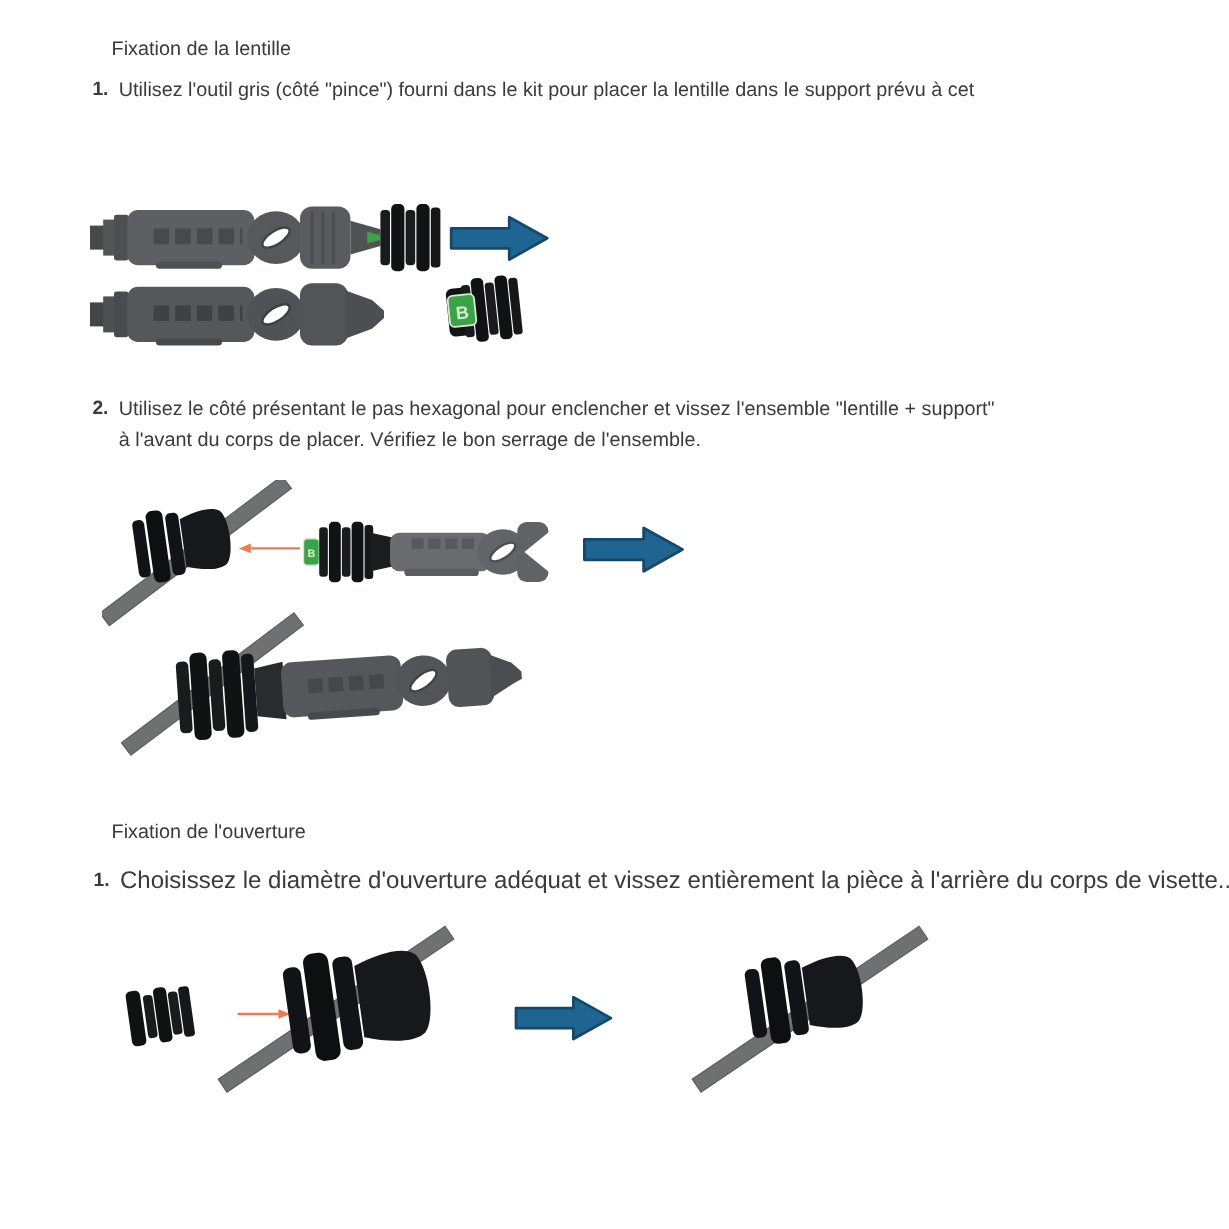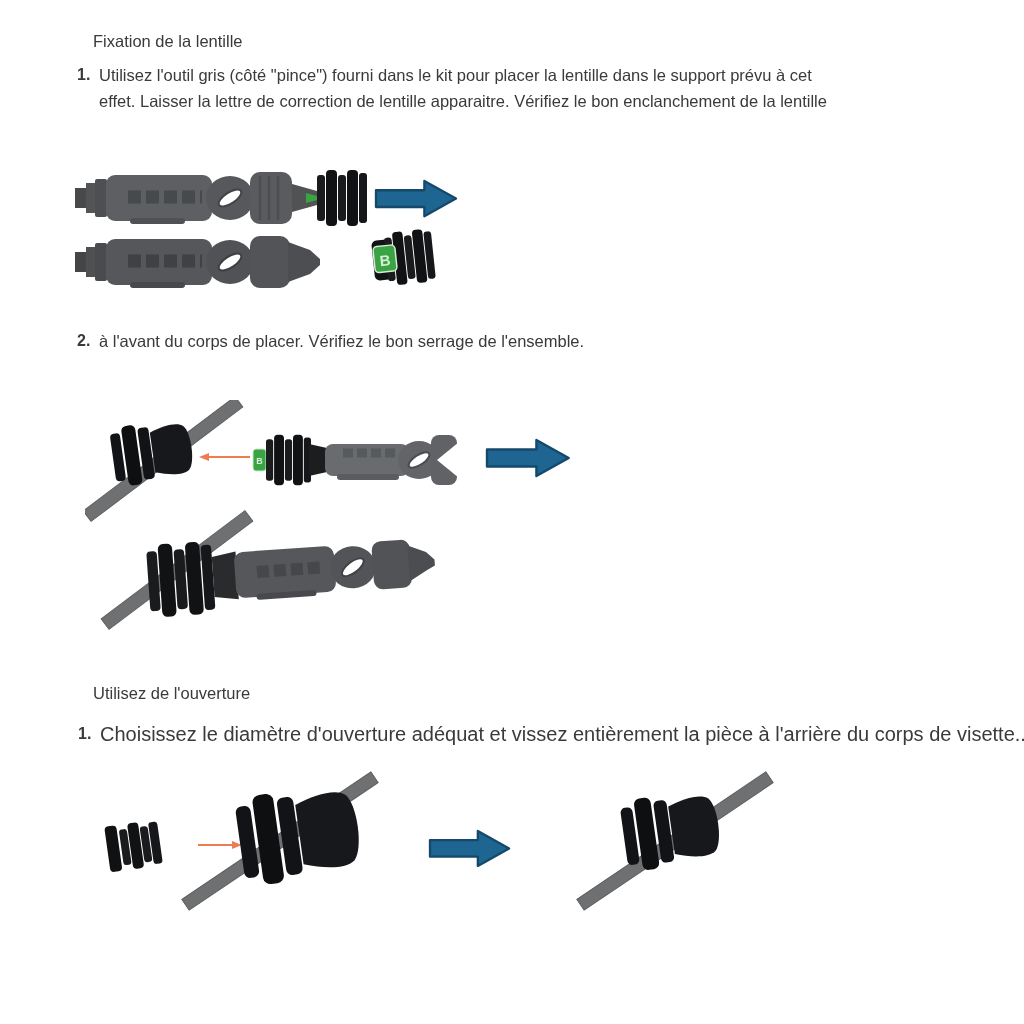--- a/index.html
+++ b/index.html
@@ -42,21 +42,20 @@
 <body>
 
 <div class="page">
 
   <div class="section-title" style="left:93px;top:31px;">Fixation de la lentille</div>
 
   <div class="step" style="left:77px;top:62px;">
     <span class="step-number">1.</span>
     <span class="step-lines">
       <span class="line">Utilisez l'outil gris (côté "pince") fourni dans le kit pour placer la lentille dans le support prévu à cet</span>
-      <span class="line">effet. Laisser la lettre de correction de lentille apparaitre. Vérifiez le bon enclanchement de la lentille</span>
     </span>
   </div>
 
   <svg class="figure" style="left:70px;top:160px;" width="420" height="140" viewBox="0 0 420 140">
     <defs>
       <g id="blue-arrow">
         <polygon class="arrow-blue" points="0,11 52,11 52,1 86,20 52,39 52,29 0,29"></polygon>
       </g>
       <g id="threads-big">
         <rect x="0" y="-23" width="8" height="46" rx="3" fill="#1a1b1d"></rect>
@@ -110,20 +109,21 @@
       <rect x="303" y="78" width="20" height="40" rx="5" fill="#121315"></rect>
       <use href="#threads-big" transform="translate(316,98) scale(0.95)"></use>
       <rect x="304" y="84" width="22" height="26" rx="4" class="lens-green" stroke="#d9ead8" stroke-width="1.5"></rect>
       <text x="315" y="104" text-anchor="middle" font-size="15" class="lens-letter">B</text>
     </g>
   </svg>
 
   <div class="step" style="left:77px;top:328px;">
     <span class="step-number">2.</span>
     <span class="step-lines">
+      <span class="line">Utilisez le côté présentant le pas hexagonal pour enclencher et vissez l'ensemble "lentille + support"</span>
       <span class="line">à l'avant du corps de placer. Vérifiez le bon serrage de l'ensemble.</span>
     </span>
   </div>
 
   <svg class="figure" style="left:85px;top:400px;" width="500" height="240" viewBox="0 0 500 240">
 
     <g>
       <rect x="-17" y="52.5" width="190" height="13" class="rod" transform="rotate(-37 78 59)"></rect>
       <g transform="translate(28,58) rotate(-8)">
           <use href="#flanged"></use>
@@ -160,21 +160,21 @@
         <rect x="170" y="192" width="60" height="6" rx="3" fill="#47494c"></rect>
         <line x1="172" y1="170" x2="238" y2="170" stroke="#45474a" stroke-width="12" stroke-dasharray="12 5"></line>
         <ellipse cx="268" cy="172" rx="23" ry="21" fill="#525457"></ellipse>
         <ellipse cx="268" cy="172" rx="13" ry="5.5" fill="#ffffff" stroke="#404246" stroke-width="2" transform="rotate(-33 268 172)"></ellipse>
         <rect x="288" y="148" width="38" height="48" rx="9" fill="#515356"></rect>
         <polygon points="324,154 342,162 350,170 350,176 342,180 324,190" fill="#4b4d50"></polygon>
       </g>
     </g>
   </svg>
 
-  <div class="section-title" style="left:93px;top:683px;">Utilisez de l'ouverture</div>
+  <div class="section-title" style="left:93px;top:683px;">Fixation de l'ouverture</div>
 
   <div class="step step-ouverture" style="left:78px;top:721px;">
     <span class="step-number">1.</span>
     <span class="step-lines">
       <span class="line">Choisissez le diamètre d'ouverture adéquat et vissez entièrement la pièce à l'arrière du corps de visette..</span>
     </span>
   </div>
 
   <svg class="figure" style="left:95px;top:765px;" width="700" height="180" viewBox="0 0 700 180">
 

